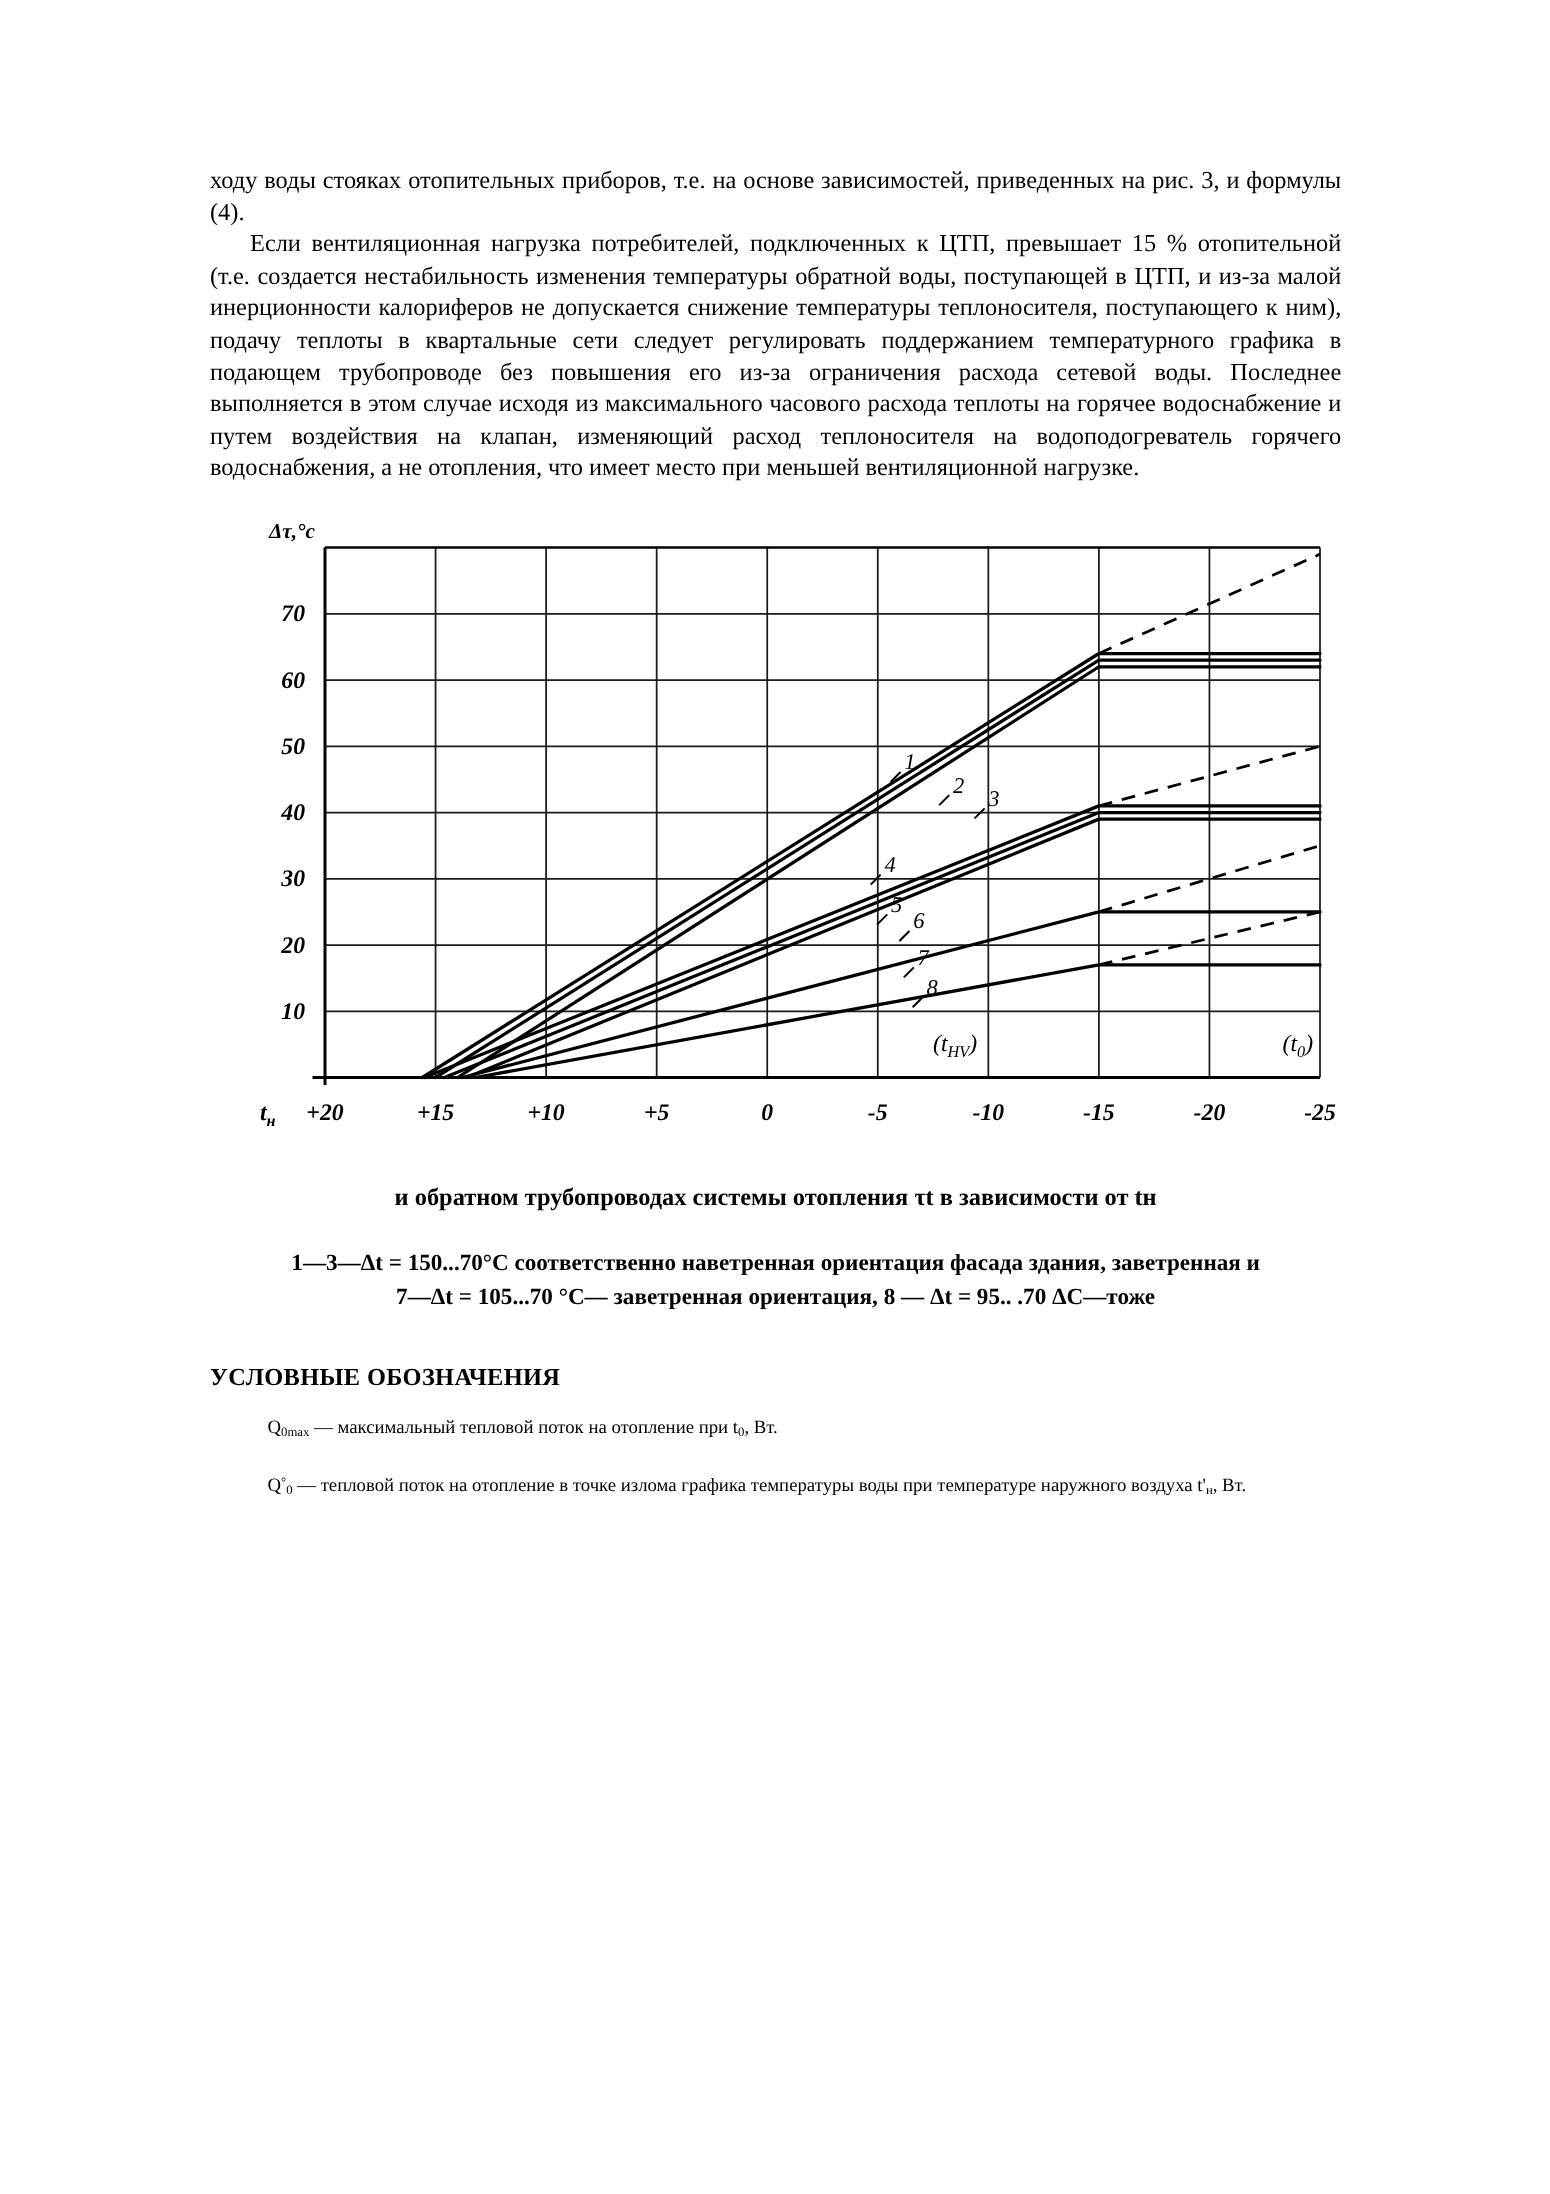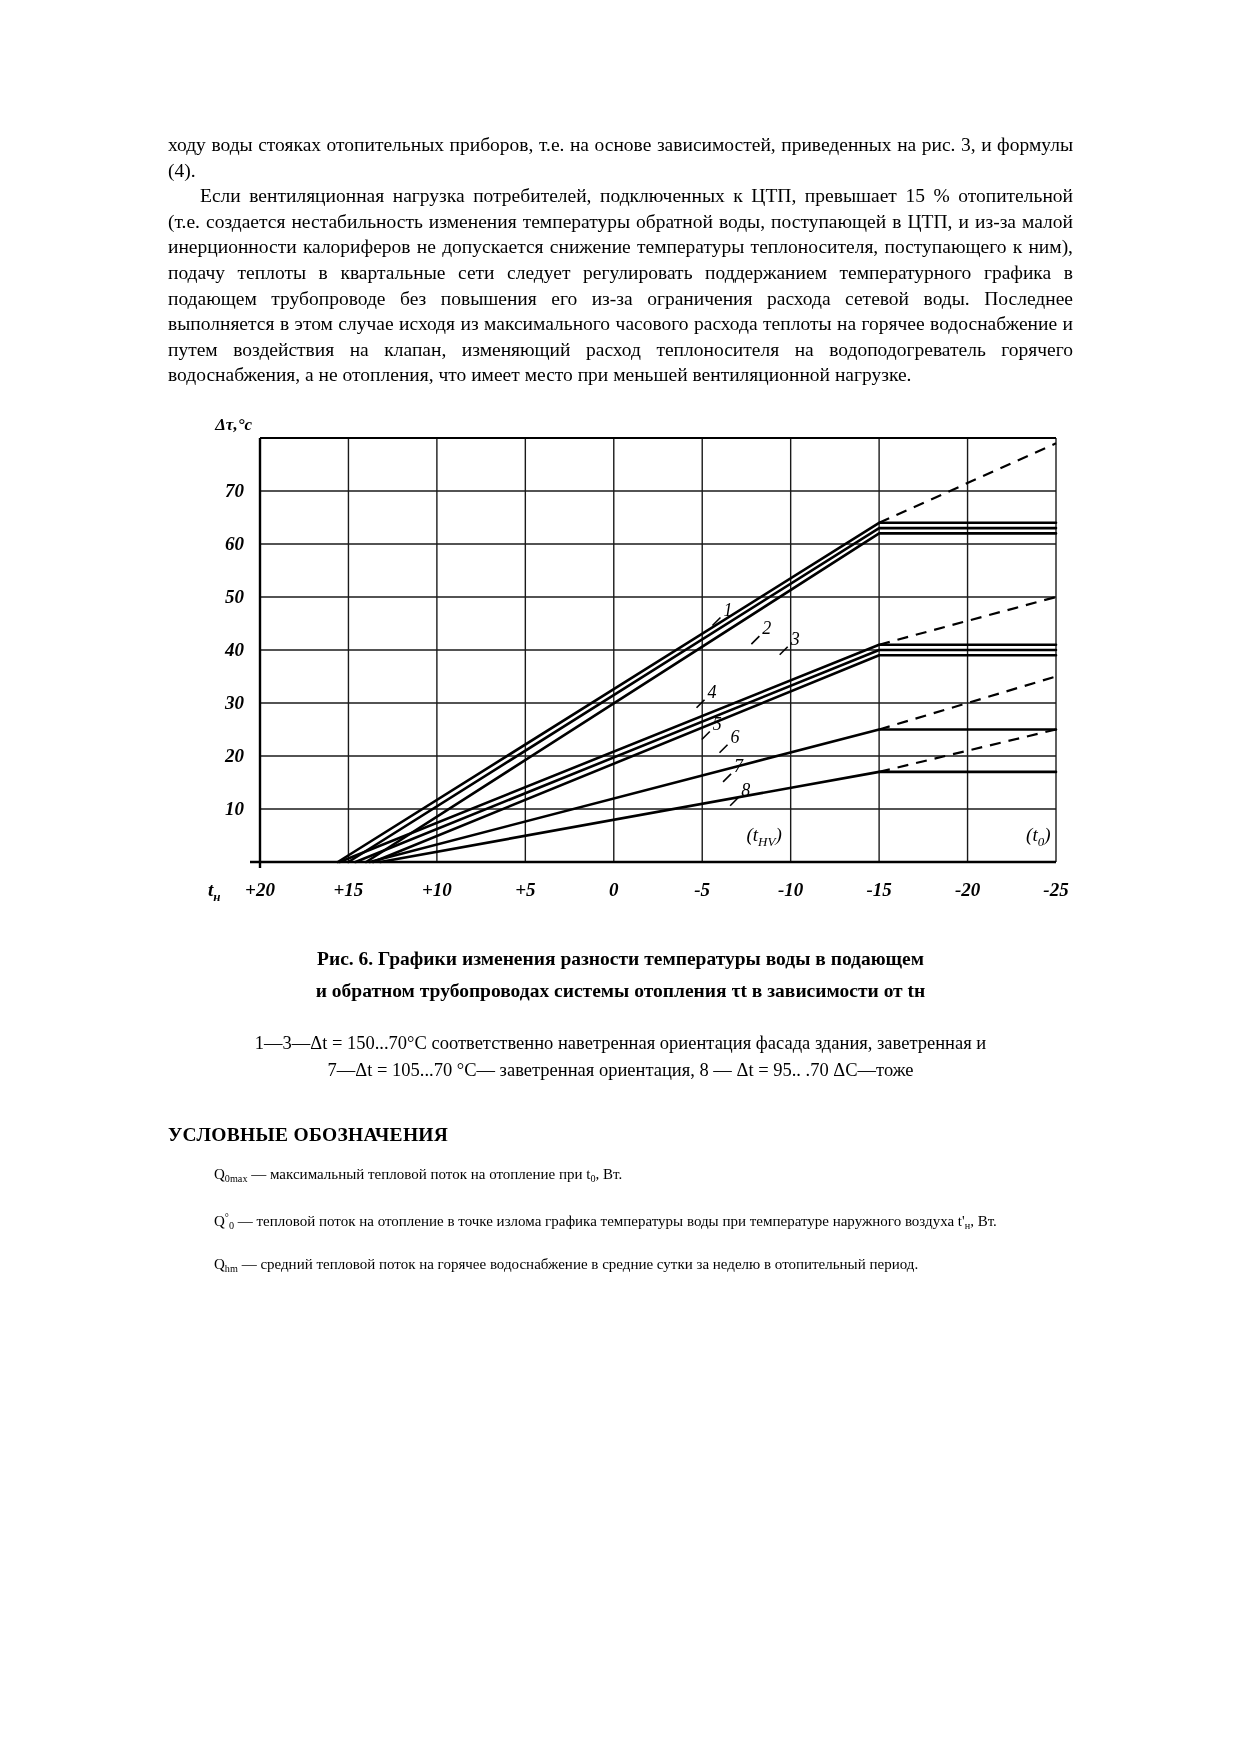--- a/index.html
+++ b/index.html
@@ -34,21 +34,21 @@
     font-weight:bold;
     font-size:19.5px;
     line-height:26px;
   }
   .fig-legend {
     margin:26px 0 0 0;
     text-align:center;
     font-size:18.5px;
     line-height:27px;
   }
-  .fig-legend div { white-space:normal; }
+  .fig-legend div { white-space:normal;font-weight:bold; }
 
   h2.section-title {
     margin:40px 0 16px 0;
     text-align:left;
     font-weight:bold;
     font-size:19.5px;
     letter-spacing:0.3px;
   }
 
   .defs p {
@@ -145,30 +145,28 @@
               <text x="562.5244444444445" y="332.75" text-anchor="start" font-family="&quot;Liberation Serif&quot;, serif" font-size="18" font-style="italic" fill="#000">6</text>
               <line x1="555.0622222222223" y1="371.9" x2="563.0622222222223" y2="363.9" stroke="#000" stroke-width="1.6"></line>
               <text x="566.0622222222223" y="361.9" text-anchor="start" font-family="&quot;Liberation Serif&quot;, serif" font-size="18" font-style="italic" fill="#000">7</text>
               <line x1="562.1377777777777" y1="395.75" x2="570.1377777777777" y2="387.75" stroke="#000" stroke-width="1.6"></line>
               <text x="573.1377777777777" y="385.75" text-anchor="start" font-family="&quot;Liberation Serif&quot;, serif" font-size="18" font-style="italic" fill="#000">8</text>
             </g>
           </svg>
       </div>
     </div>
 
-    <p class="fig-caption">Рис. 6. Графики изменения разности температуры воды в подающем</p>
     <p class="fig-caption">и обратном трубопроводах системы отопления τt в зависимости от tн</p>
 
     <div class="fig-legend">
       <div>1—3—Δt = 150...70°С соответственно наветренная ориентация фасада здания, заветренная и</div>
       <div>7—Δt = 105...70 °С— заветренная ориентация, 8 — Δt = 95.. .70 ΔС—тоже</div>
     </div>
 
     <h2 class="section-title">УСЛОВНЫЕ ОБОЗНАЧЕНИЯ</h2>
 
     <div class="defs">
         <p><span>Q<sub>0max</sub></span><span> — максимальный тепловой поток на отопление при t<sub>0</sub>, Вт.</span></p>
         <p><span>Q<sup>°</sup><sub>0</sub></span><span> — тепловой поток на отопление в точке излома графика температуры воды при температуре наружного воздуха t'<sub>н</sub>, Вт.</span></p>
-        <p><span>Q<sub>hm</sub></span><span> — средний тепловой поток на горячее водоснабжение в средние сутки за неделю в отопительный период.</span></p>
       </div>
 
   </div>
 </div>
 
 </body></html>

